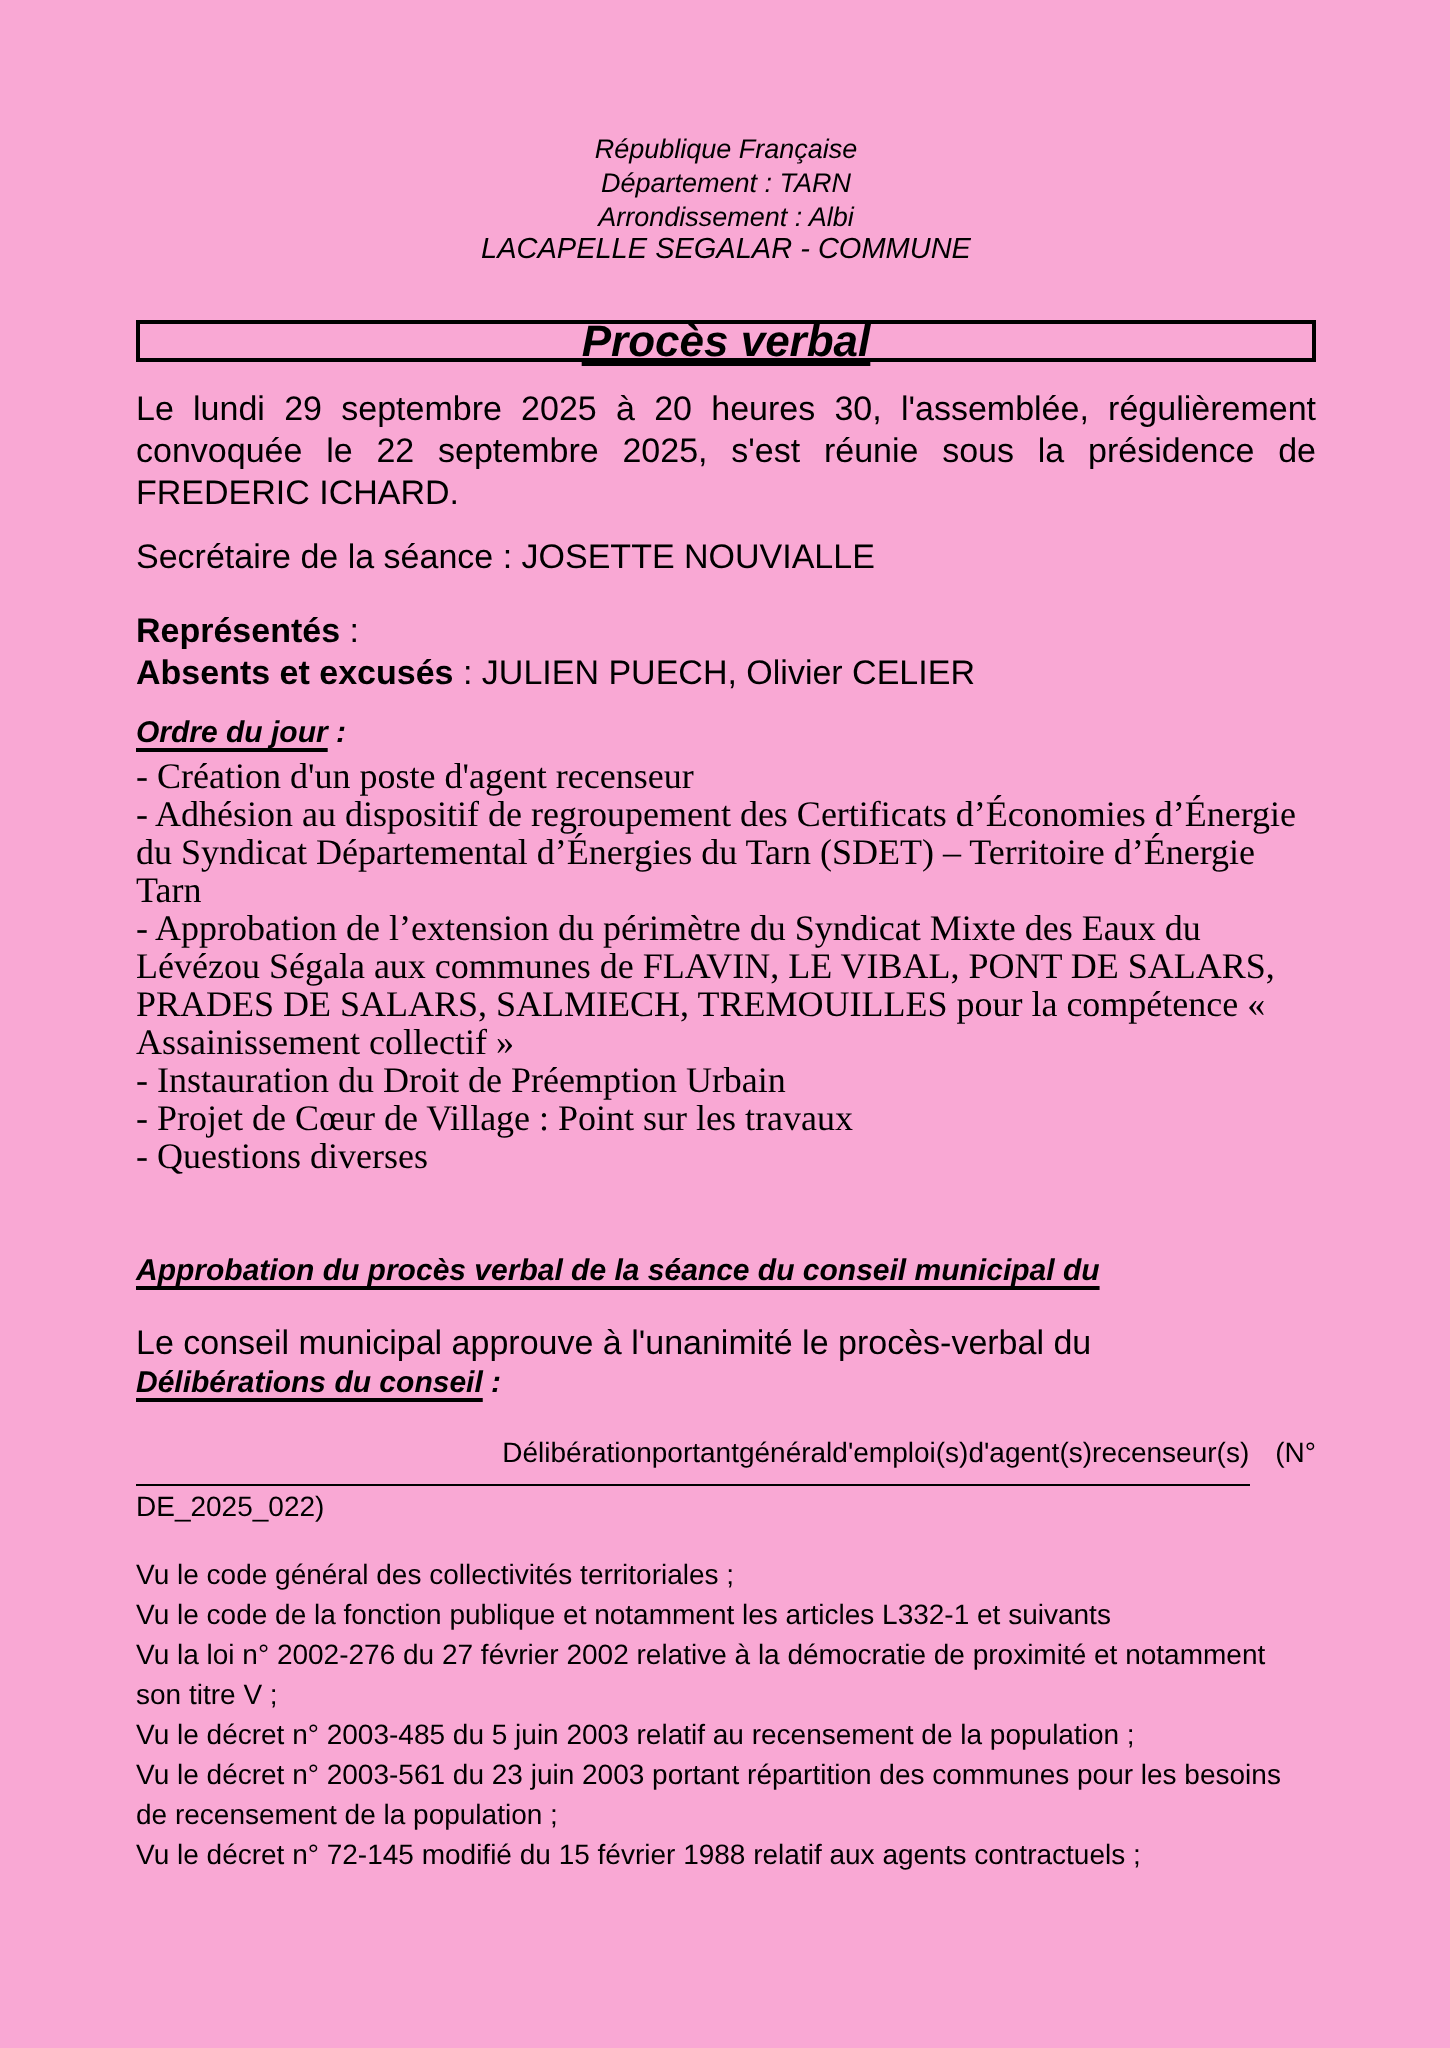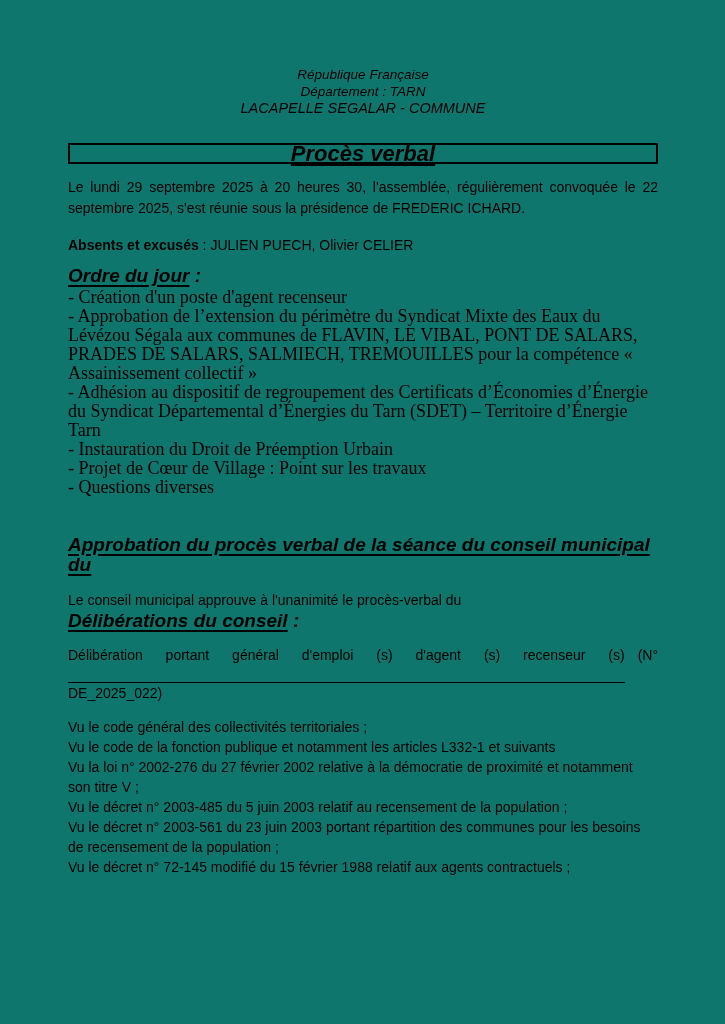--- a/index.html
+++ b/index.html
@@ -1,21 +1,21 @@
 <!DOCTYPE html>
 <html lang="fr"><head>
 <meta charset="utf-8">
 <style>
   * { margin: 0; padding: 0; box-sizing: border-box; }
   html, body { background: #ffffff; }
   .page {
     position: relative;
     width: 725px;
     height: 1024px;
-    background: #0f766e;
+    background: #f9a8d4;
     color: #000000;
     font-family: "Liberation Sans", sans-serif;
     padding: 66px 67px 0 68px;
     overflow: hidden;
   }
 
   
   .doc-header {
     text-align: center;
     font-style: italic;
@@ -37,32 +37,32 @@
     font-size: 22px;
     font-weight: bold;
     font-style: italic;
     text-decoration: underline;
     text-decoration-thickness: 2px;
     text-underline-offset: 3px;
   }
 
   
   .body-par, .body-line {
-    font-size: 14px;
+    font-size: 17px;
     line-height: 21px;
   }
   .justify { text-align: justify; }
 
   .intro      { margin-top: 13px; }
   .secretary  { margin-top: 11px; }
   .attendance { margin-top: 16px; }
 
   
   .heading {
-    font-size: 19px;
+    font-size: 15px;
     font-weight: bold;
     font-style: italic;
     line-height: 20px;
   }
   .heading .hul {
     text-decoration: underline;
     text-decoration-thickness: 1.5px;
     text-underline-offset: 3px;
   }
   .agenda-heading { margin-top: 10px; }
@@ -78,64 +78,67 @@
   .approval-heading     { margin-top: 38px; }
   .approval-body        { margin-top: 15px; }
   .deliberations-heading{ margin-top: 0; }
 
   
   .delib-title { margin-top: 14px; font-size: 14px; line-height: 21px; }
   .dt-l1 { display: flex; align-items: baseline; }
   .dt-ul {
     flex: 1;
     display: flex;
-    justify-content: space-between;
+    justify-content: flex-end;
     border-bottom: 1.5px solid #000000;
-    padding-bottom: 16px;
+    padding-bottom: 5px;
     margin-right: 13px;
   }
   .dt-l2 { margin-top: 0px; }
 
   
   .recitals {
     margin-top: 13px;
     font-size: 14px;
     line-height: 20px;
   }
 </style>
 </head>
 <body>
 
 <div class="page">
 
   <div class="doc-header">
     <div>République Française</div>
     <div>Département : TARN</div>
+    <div>Arrondissement : Albi</div>
     <div class="commune">LACAPELLE SEGALAR - COMMUNE</div>
   </div>
 
   <div class="title-box">
     <span class="doc-title">Procès verbal</span>
   </div>
 
   <div class="body-par intro justify">Le lundi 29 septembre 2025 à 20 heures 30, l'assemblée, régulièrement convoquée le 22 septembre 2025, s'est réunie sous la présidence de FREDERIC ICHARD.</div>
 
+  <div class="body-line secretary">Secrétaire de la séance : JOSETTE NOUVIALLE</div>
 
   <div class="body-par attendance">
+    <div><b>Représentés</b><span> :</span></div>
     <div><b>Absents et excusés</b><span> : JULIEN PUECH, Olivier CELIER</span></div>
   </div>
 
   <div class="heading agenda-heading">
     <span class="hul">Ordre du jour</span><span> :</span>
   </div>
 
   <div class="agenda">
     <div>- Création d'un poste d'agent recenseur</div>
+    <div>- Adhésion au dispositif de regroupement des Certificats d’Économies d’Énergie du Syndicat Départemental d’Énergies du Tarn (SDET) – Territoire d’Énergie Tarn</div>
     <div>- Approbation de l’extension du périmètre du Syndicat Mixte des Eaux du Lévézou Ségala aux communes de FLAVIN, LE VIBAL, PONT DE SALARS, PRADES DE SALARS, SALMIECH, TREMOUILLES pour la compétence « Assainissement collectif »</div>
-    <div>- Adhésion au dispositif de regroupement des Certificats d’Économies d’Énergie du Syndicat Départemental d’Énergies du Tarn (SDET) – Territoire d’Énergie Tarn</div>
     <div>- Instauration du Droit de Préemption Urbain</div>
     <div>- Projet de Cœur de Village : Point sur les travaux</div>
     <div>- Questions diverses</div>
   </div>
 
   <div class="heading approval-heading">
     <span class="hul">Approbation du procès verbal de la séance du conseil municipal du</span>
   </div>
 
   <div class="body-line approval-body">Le conseil municipal approuve à l'unanimité le procès-verbal du</div>

